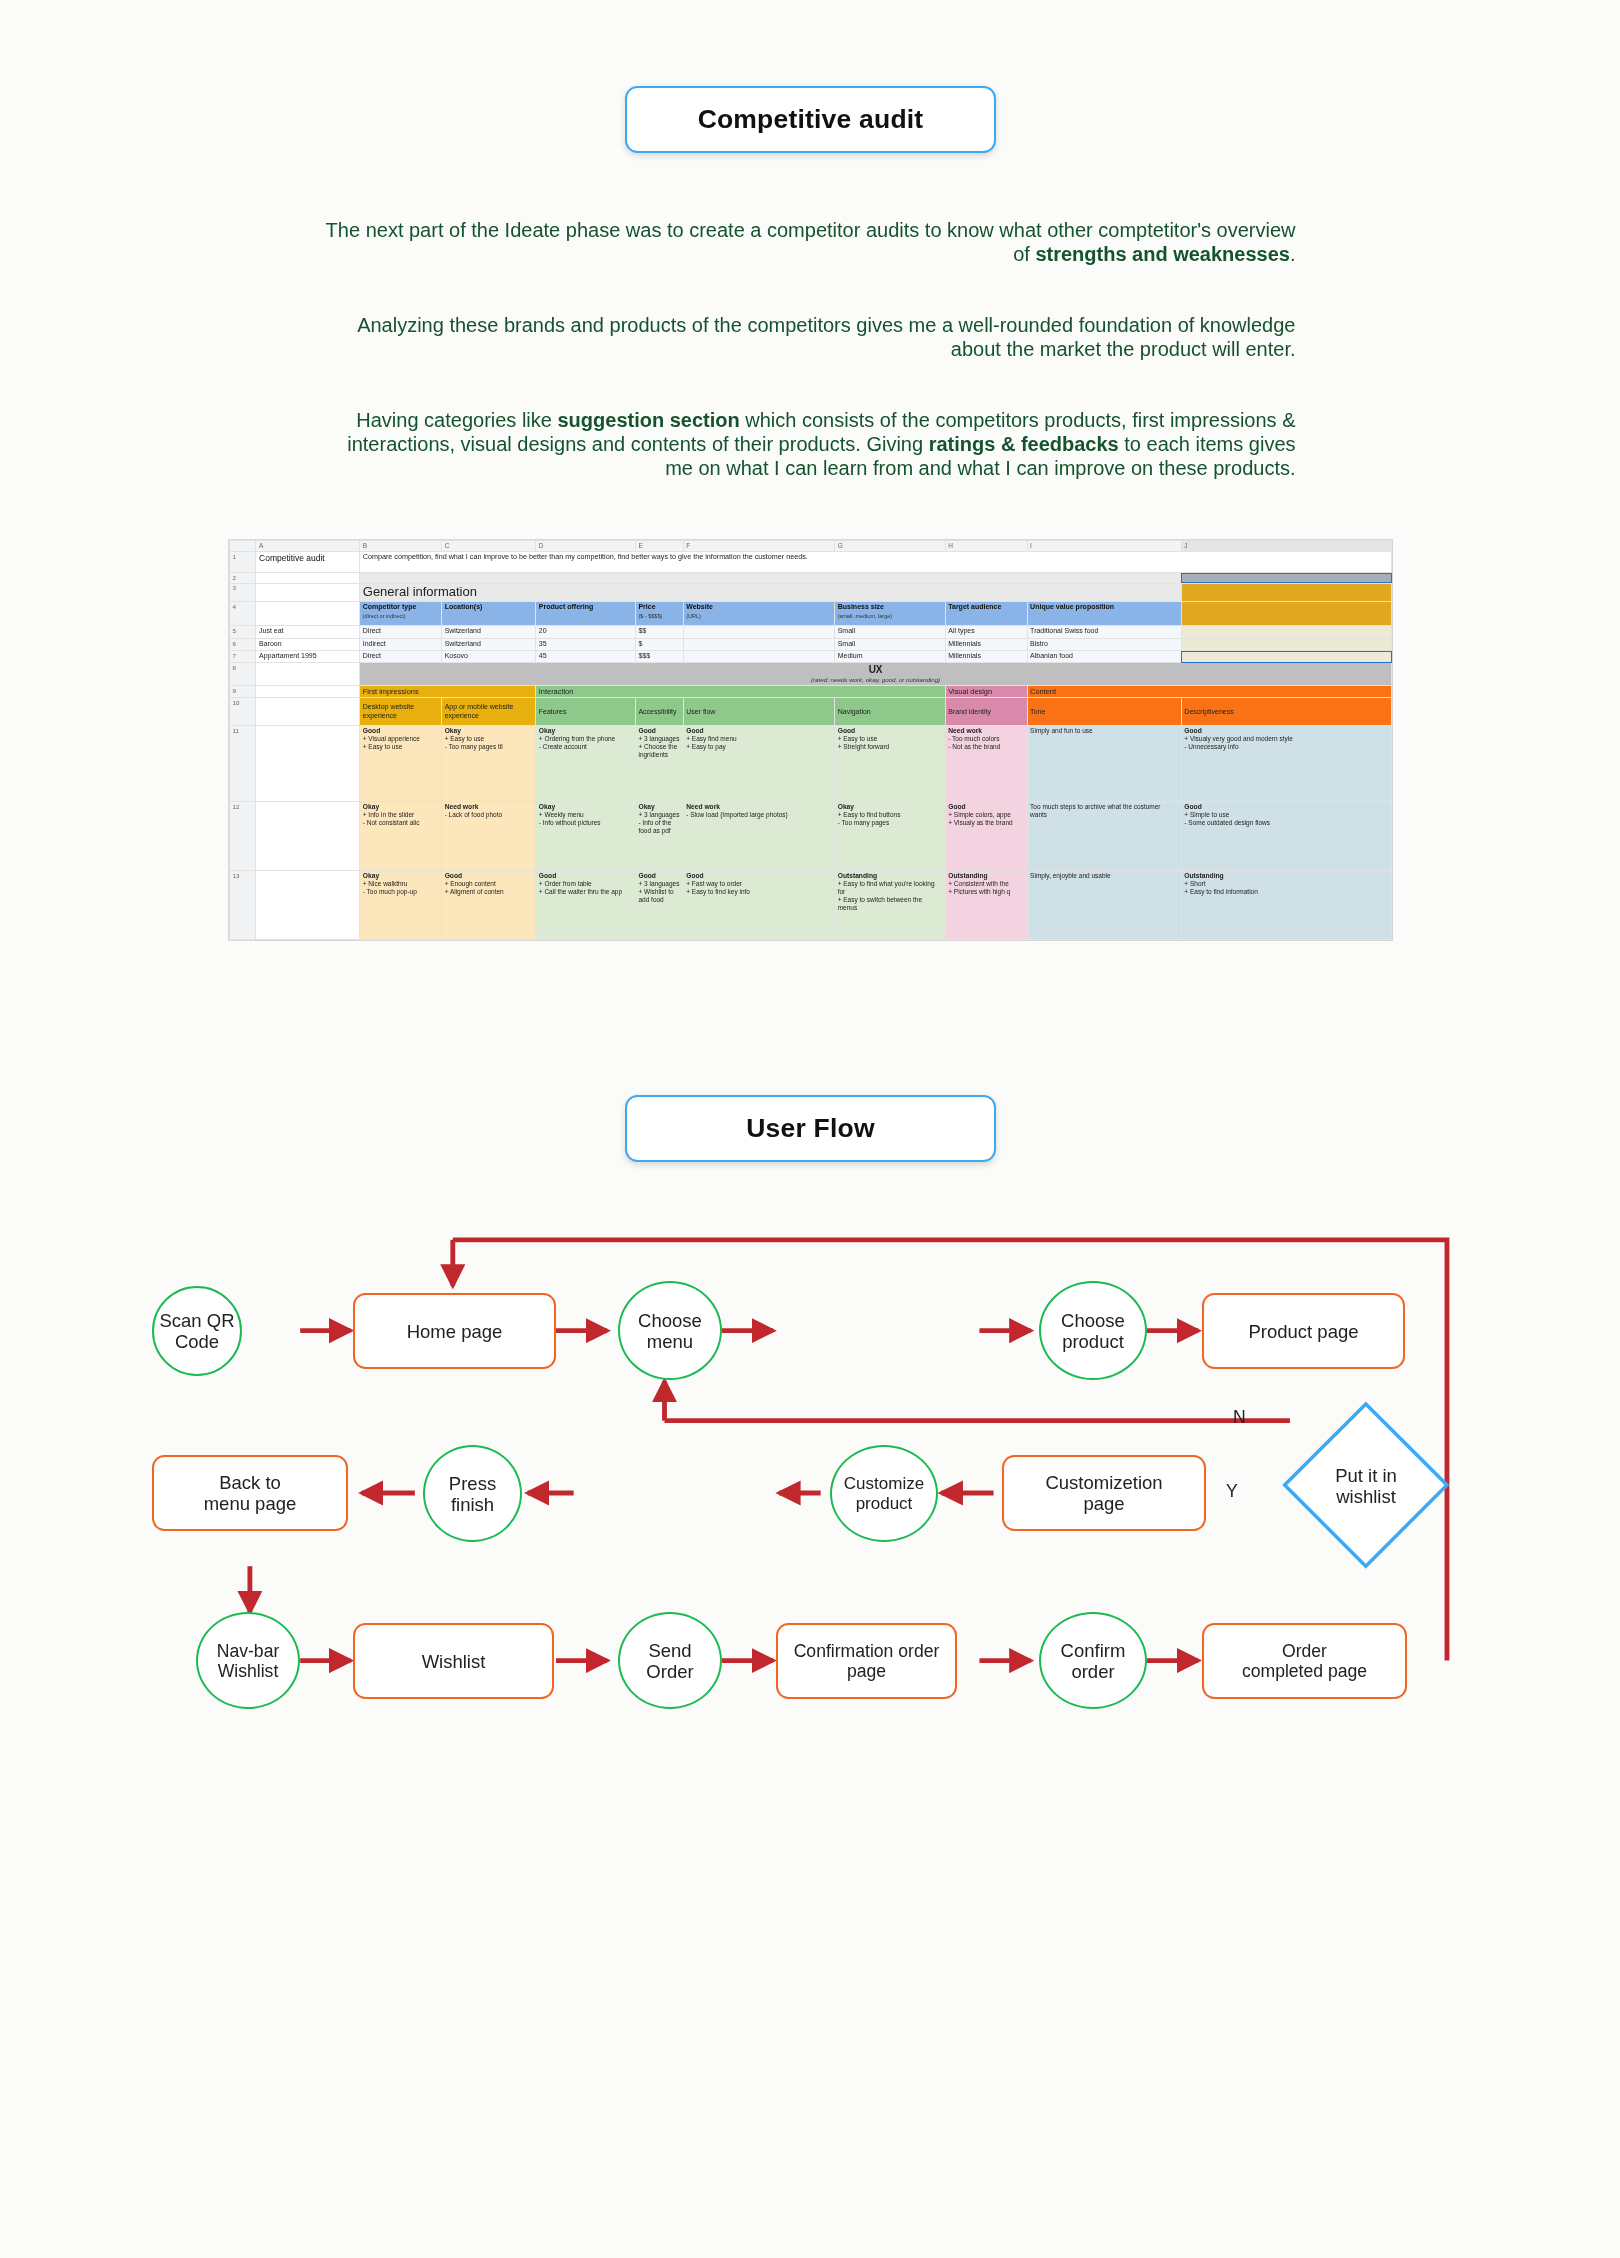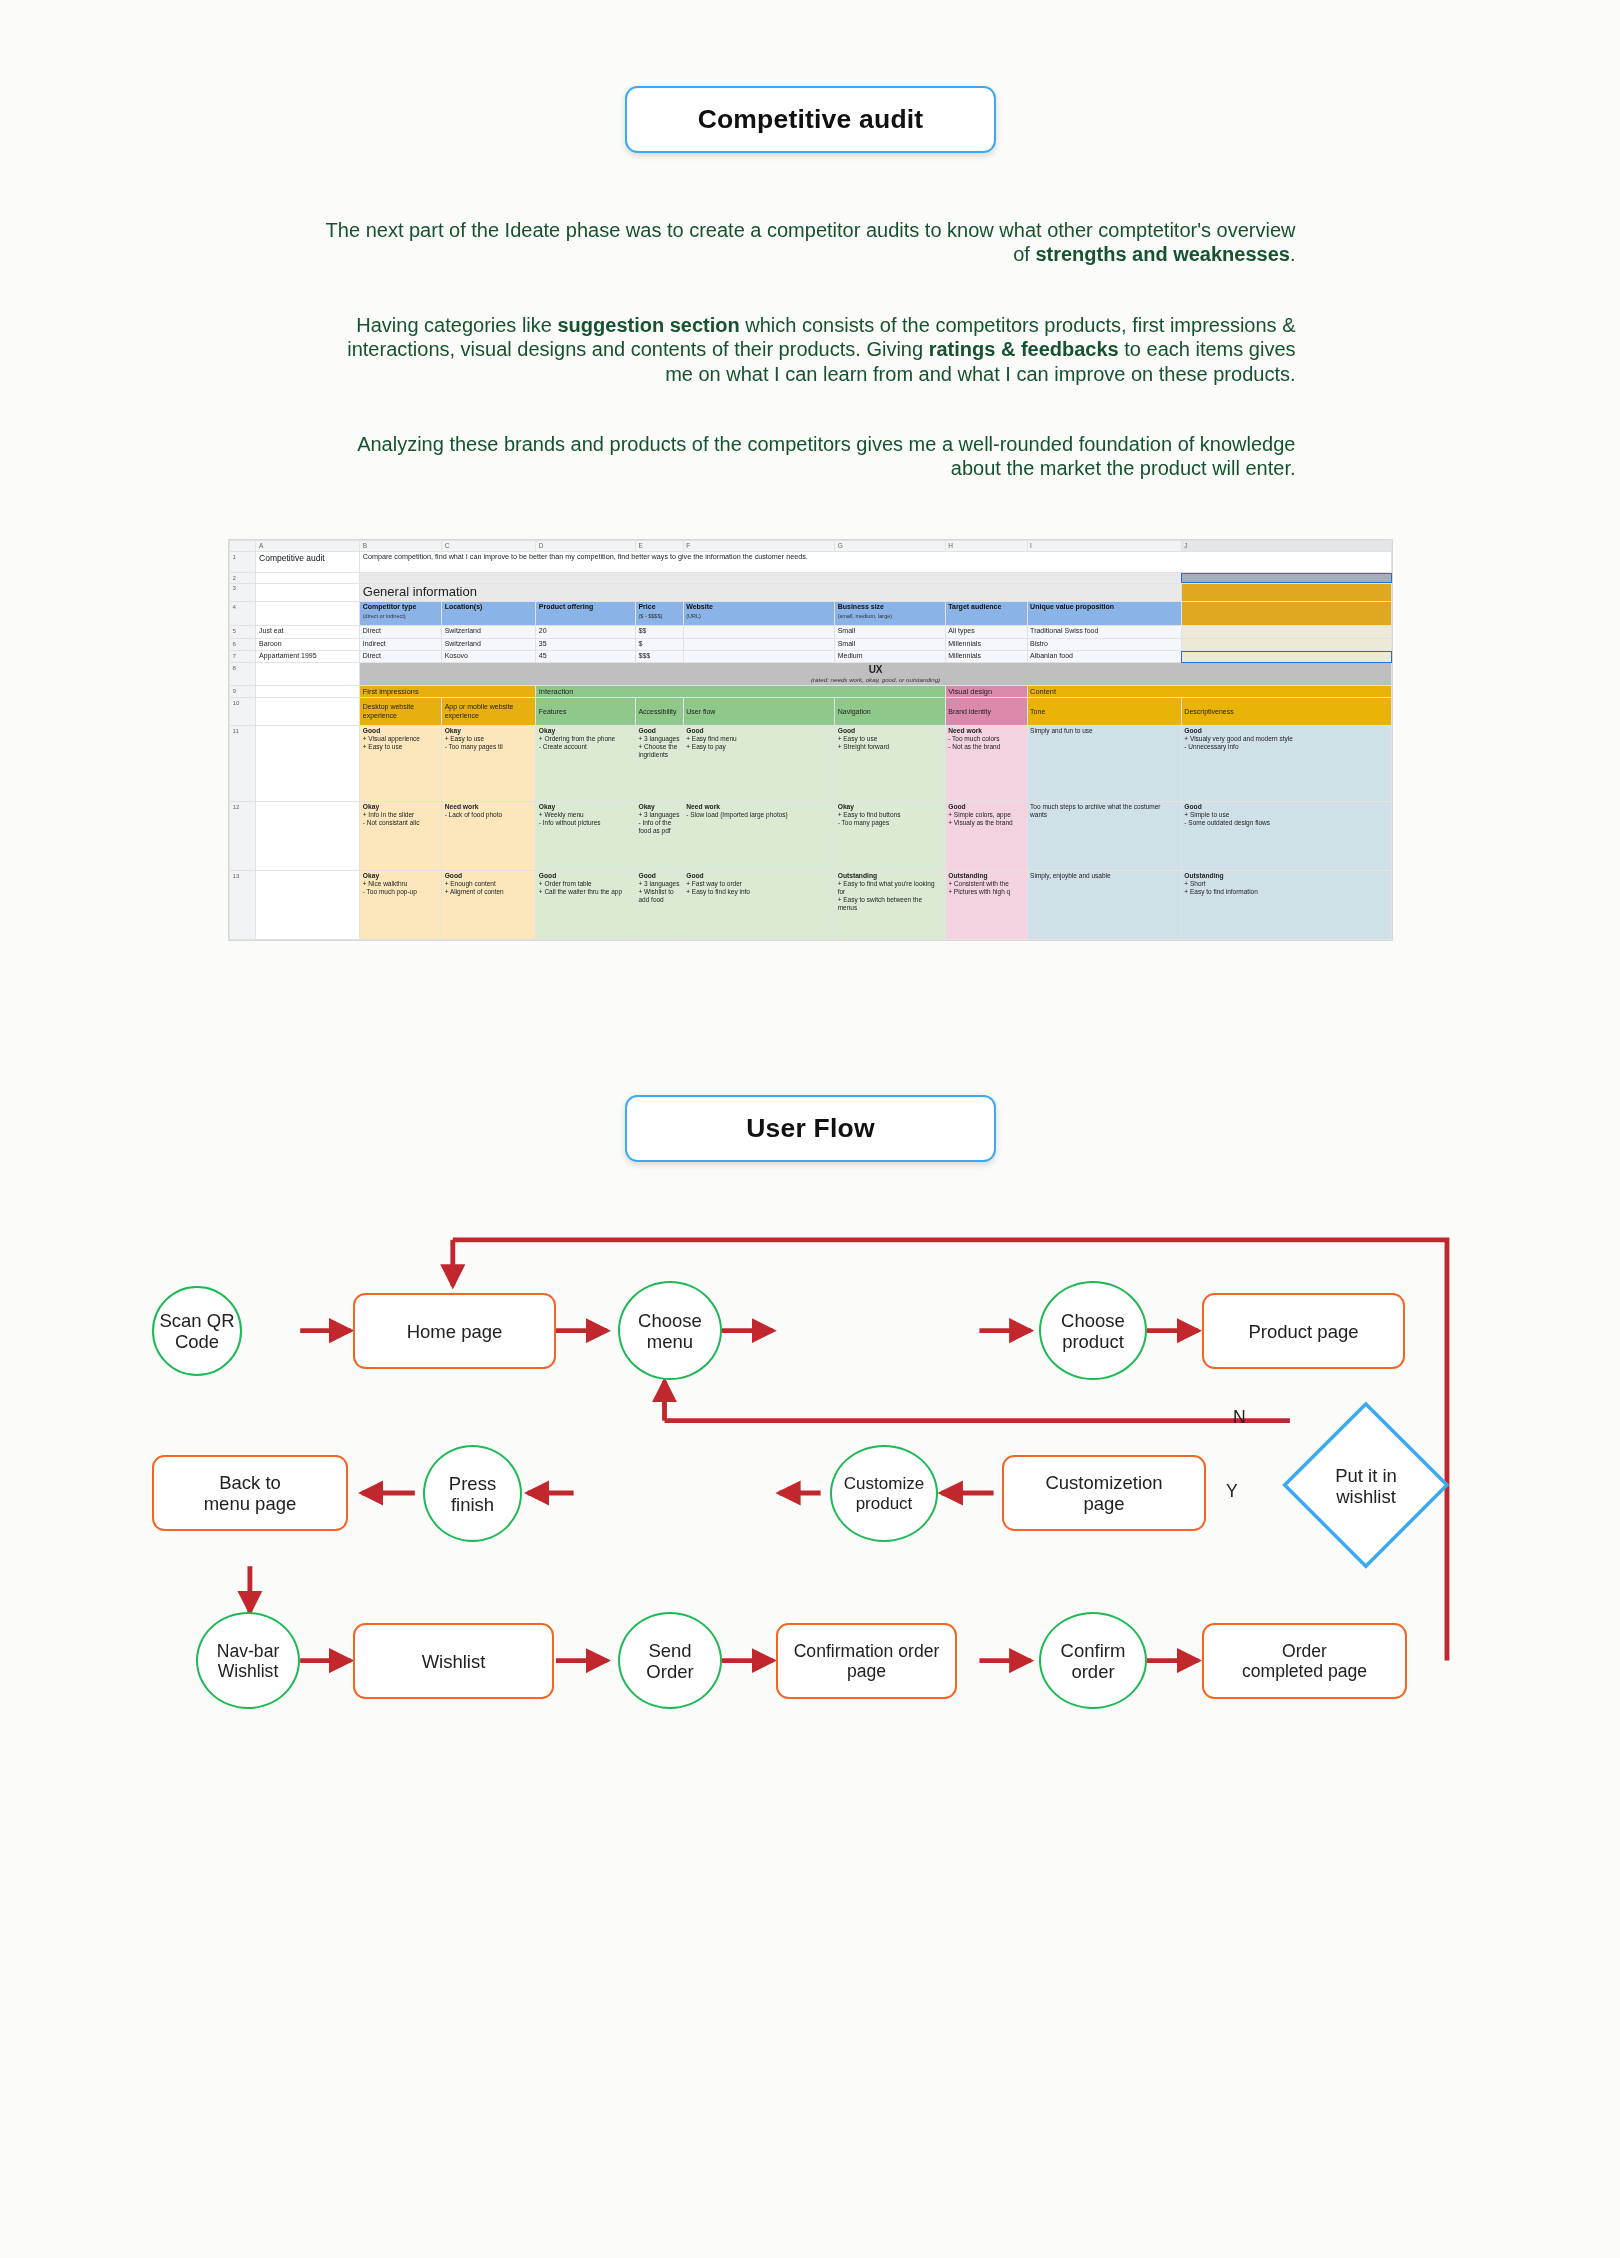--- a/index.html
+++ b/index.html
@@ -101,21 +101,21 @@
   .ctr { text-align:center; }
   .bold { font-weight:bold; }
   .sub { font-size: 5.5px; color:#333; font-weight:normal; }
   .hdr-blue { background:#8ab4e8; font-weight:bold; font-size:7px; color:#101010; vertical-align: middle;}
   .row-lite { background:#f4f7fc; font-size:7px; }
   .sec-title { font-weight:bold; font-size:10px; text-align:center; }
   .sec-sub { font-size:6.2px; font-style: italic; color:#333; }
   .h-orange { background:#e8b00f; font-weight:bold; }
   .h-green  { background:#8ec88a; font-weight:bold; }
   .h-pink   { background:#d989aa; font-weight:bold; }
-  .h-teal   { background:#eab308; font-weight:bold; }
+  .h-teal   { background:#f97316; font-weight:bold; }
   .cell-orange { background:#fbe7bb; }
   .cell-green  { background:#dcead4; }
   .cell-pink   { background:#f4d3e0; }
   .cell-teal   { background:#cfe0e6; }
   .cell-j-gold { background:#dfa820; }
   .cell-j-cream{ background:#ece9d4; }
   .cell-j-sel  { outline: 1.8px solid #2b6cd4; outline-offset:-1.8px; }
   .hdr-title { font-weight:bold; font-size:7px; }
   .pt { font-size:6.5px; }
   .big-row td { height: 76px; }
@@ -155,22 +155,22 @@
 <body>
 
 <div class="page">
 
   <div class="pill-wrap" id="audit-pill-wrap">
     <div class="pill">Competitive audit</div>
   </div>
 
   <div class="intro">
     <p><span>The next part of the Ideate phase was to create a competitor audits to know what other comptetitor's overview of </span><b>strengths and weaknesses</b><span>.</span></p>
+    <p>Analyzing these brands and products of the competitors gives me a well-rounded foundation of knowledge about the market the product will enter.</p>
     <p><span>Having categories like </span><b>suggestion section</b><span> which consists of the competitors products, first impressions &amp; interactions, visual designs and contents of their products. Giving </span><b>ratings &amp; feedbacks</b><span> to each items gives me on what I can learn from and what I can improve on these products.</span></p>
-    <p>Analyzing these brands and products of the competitors gives me a well-rounded foundation of knowledge about the market the product will enter.</p>
   </div>
 
   <div class="sheet-wrap">
     <div class="sheet">
       <table class="grid">
         <colgroup>
           <col class="c-rh">
             <col class="c-a">
             <col class="c-b">
             <col class="c-c">

